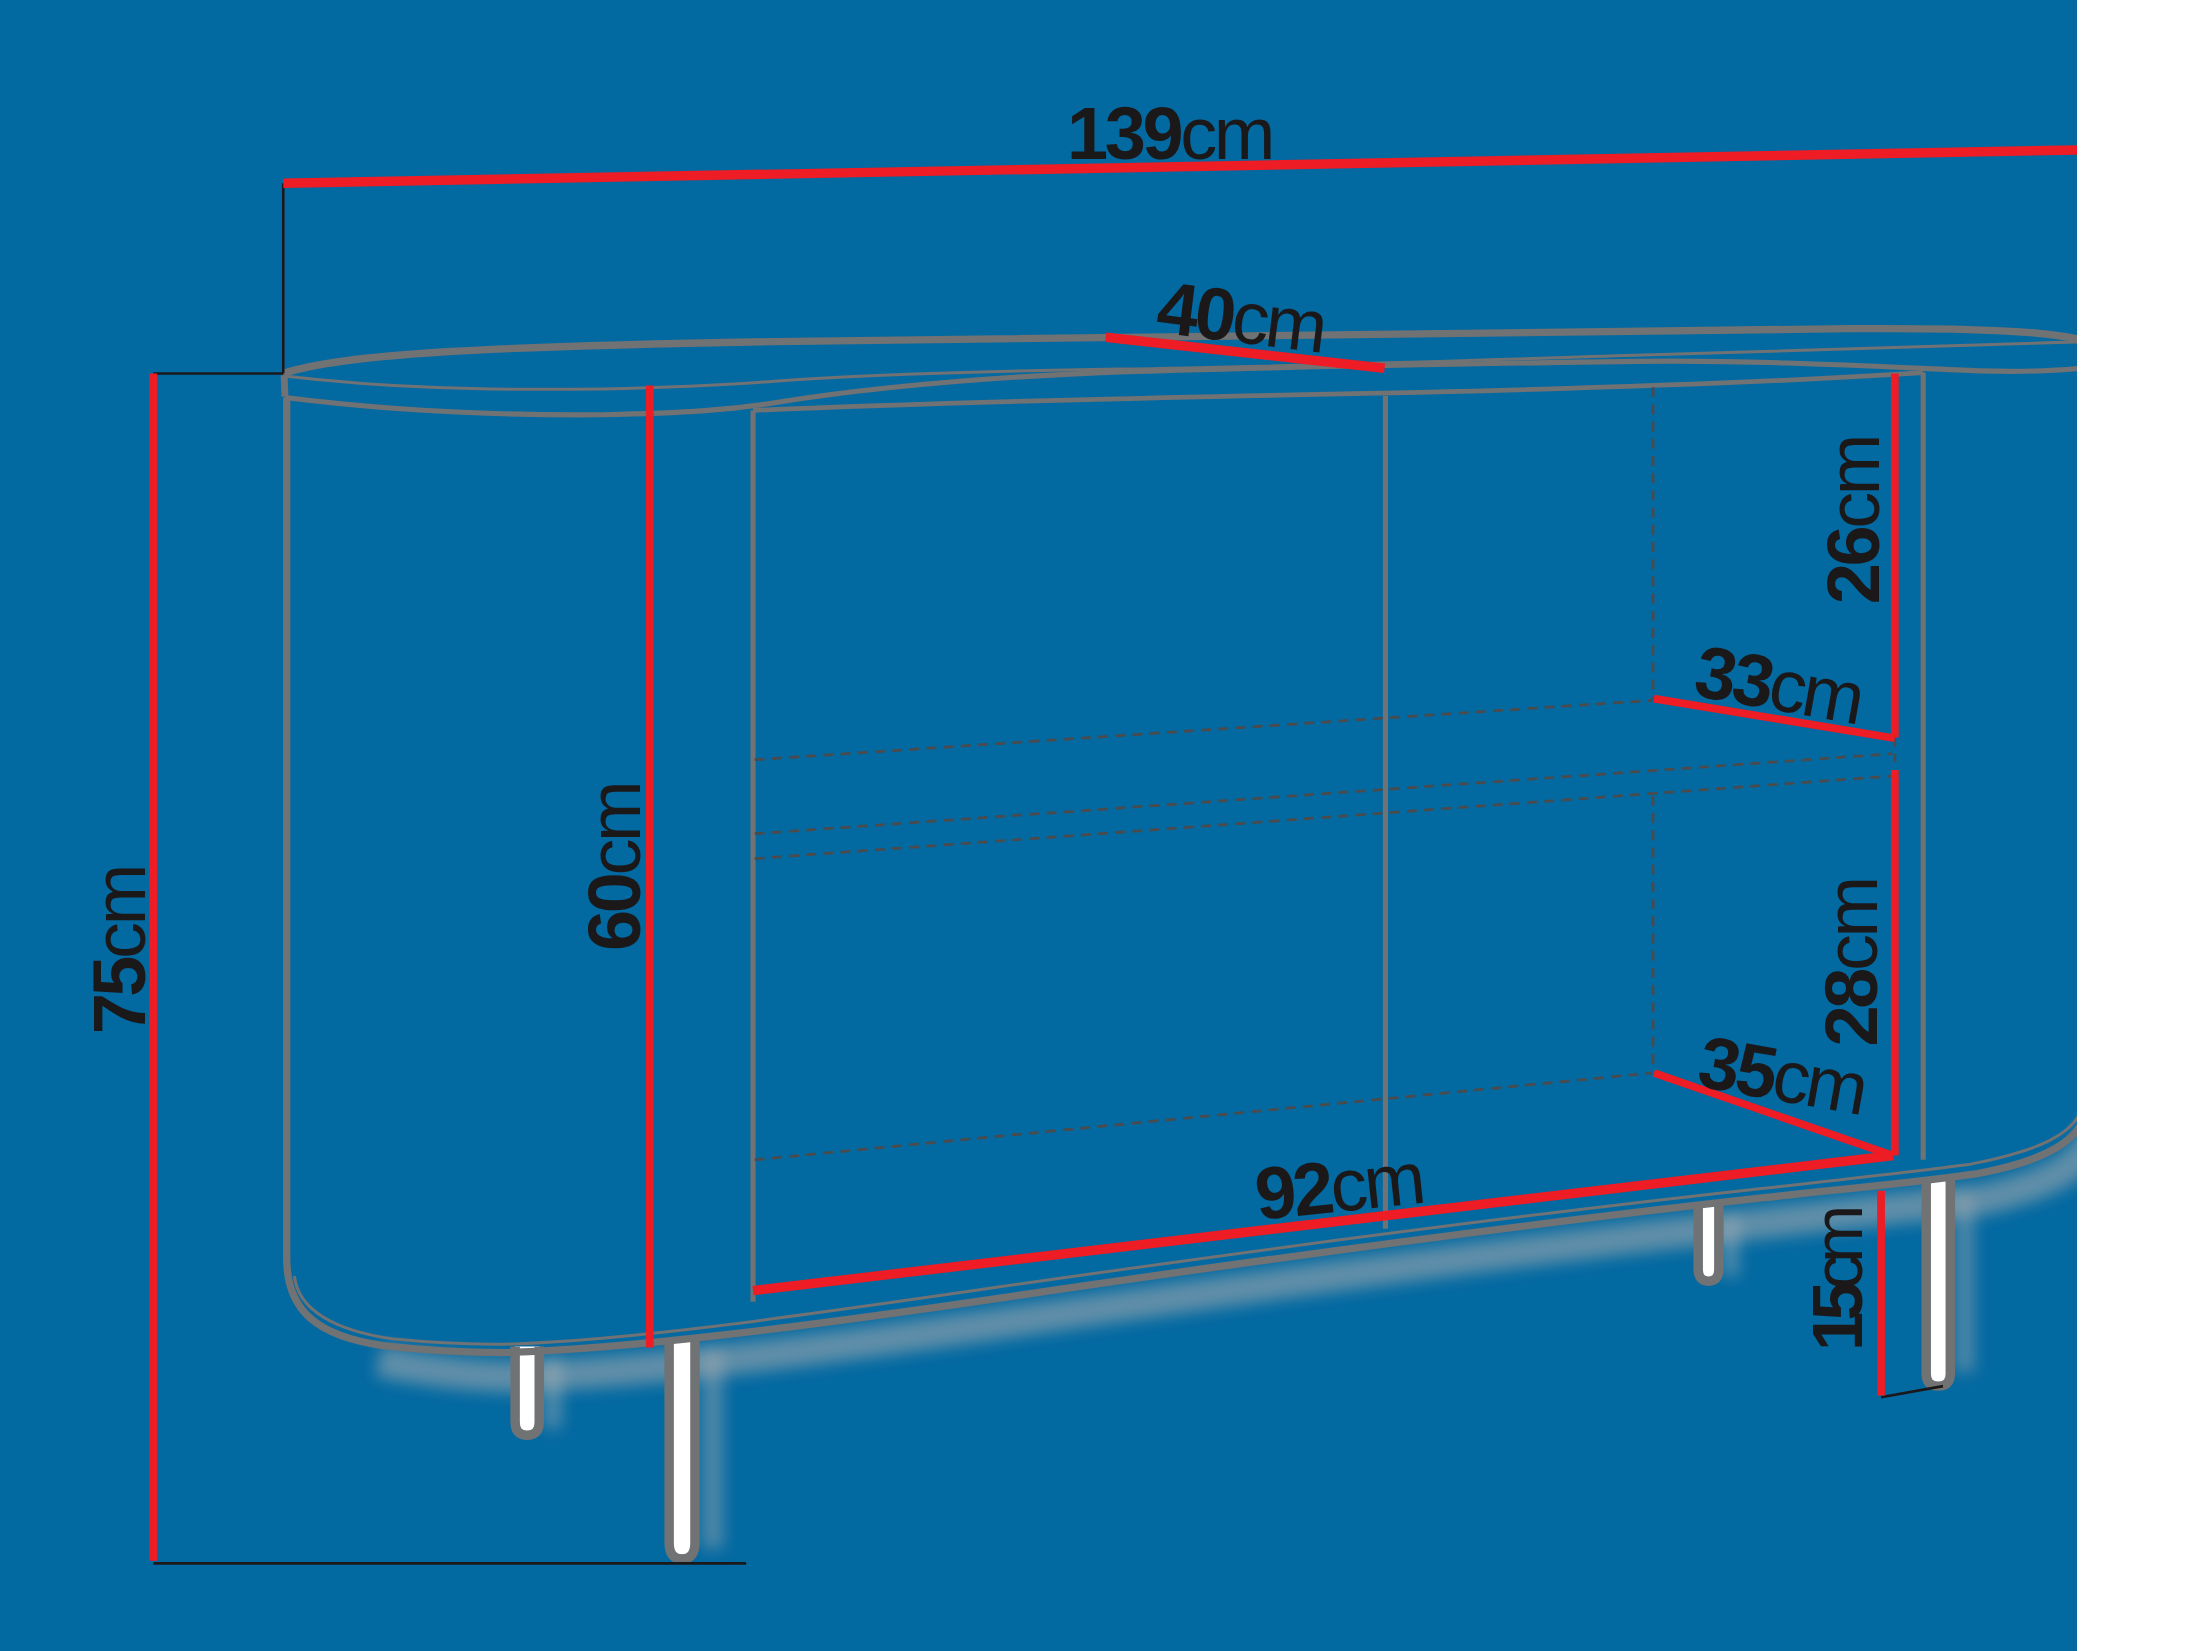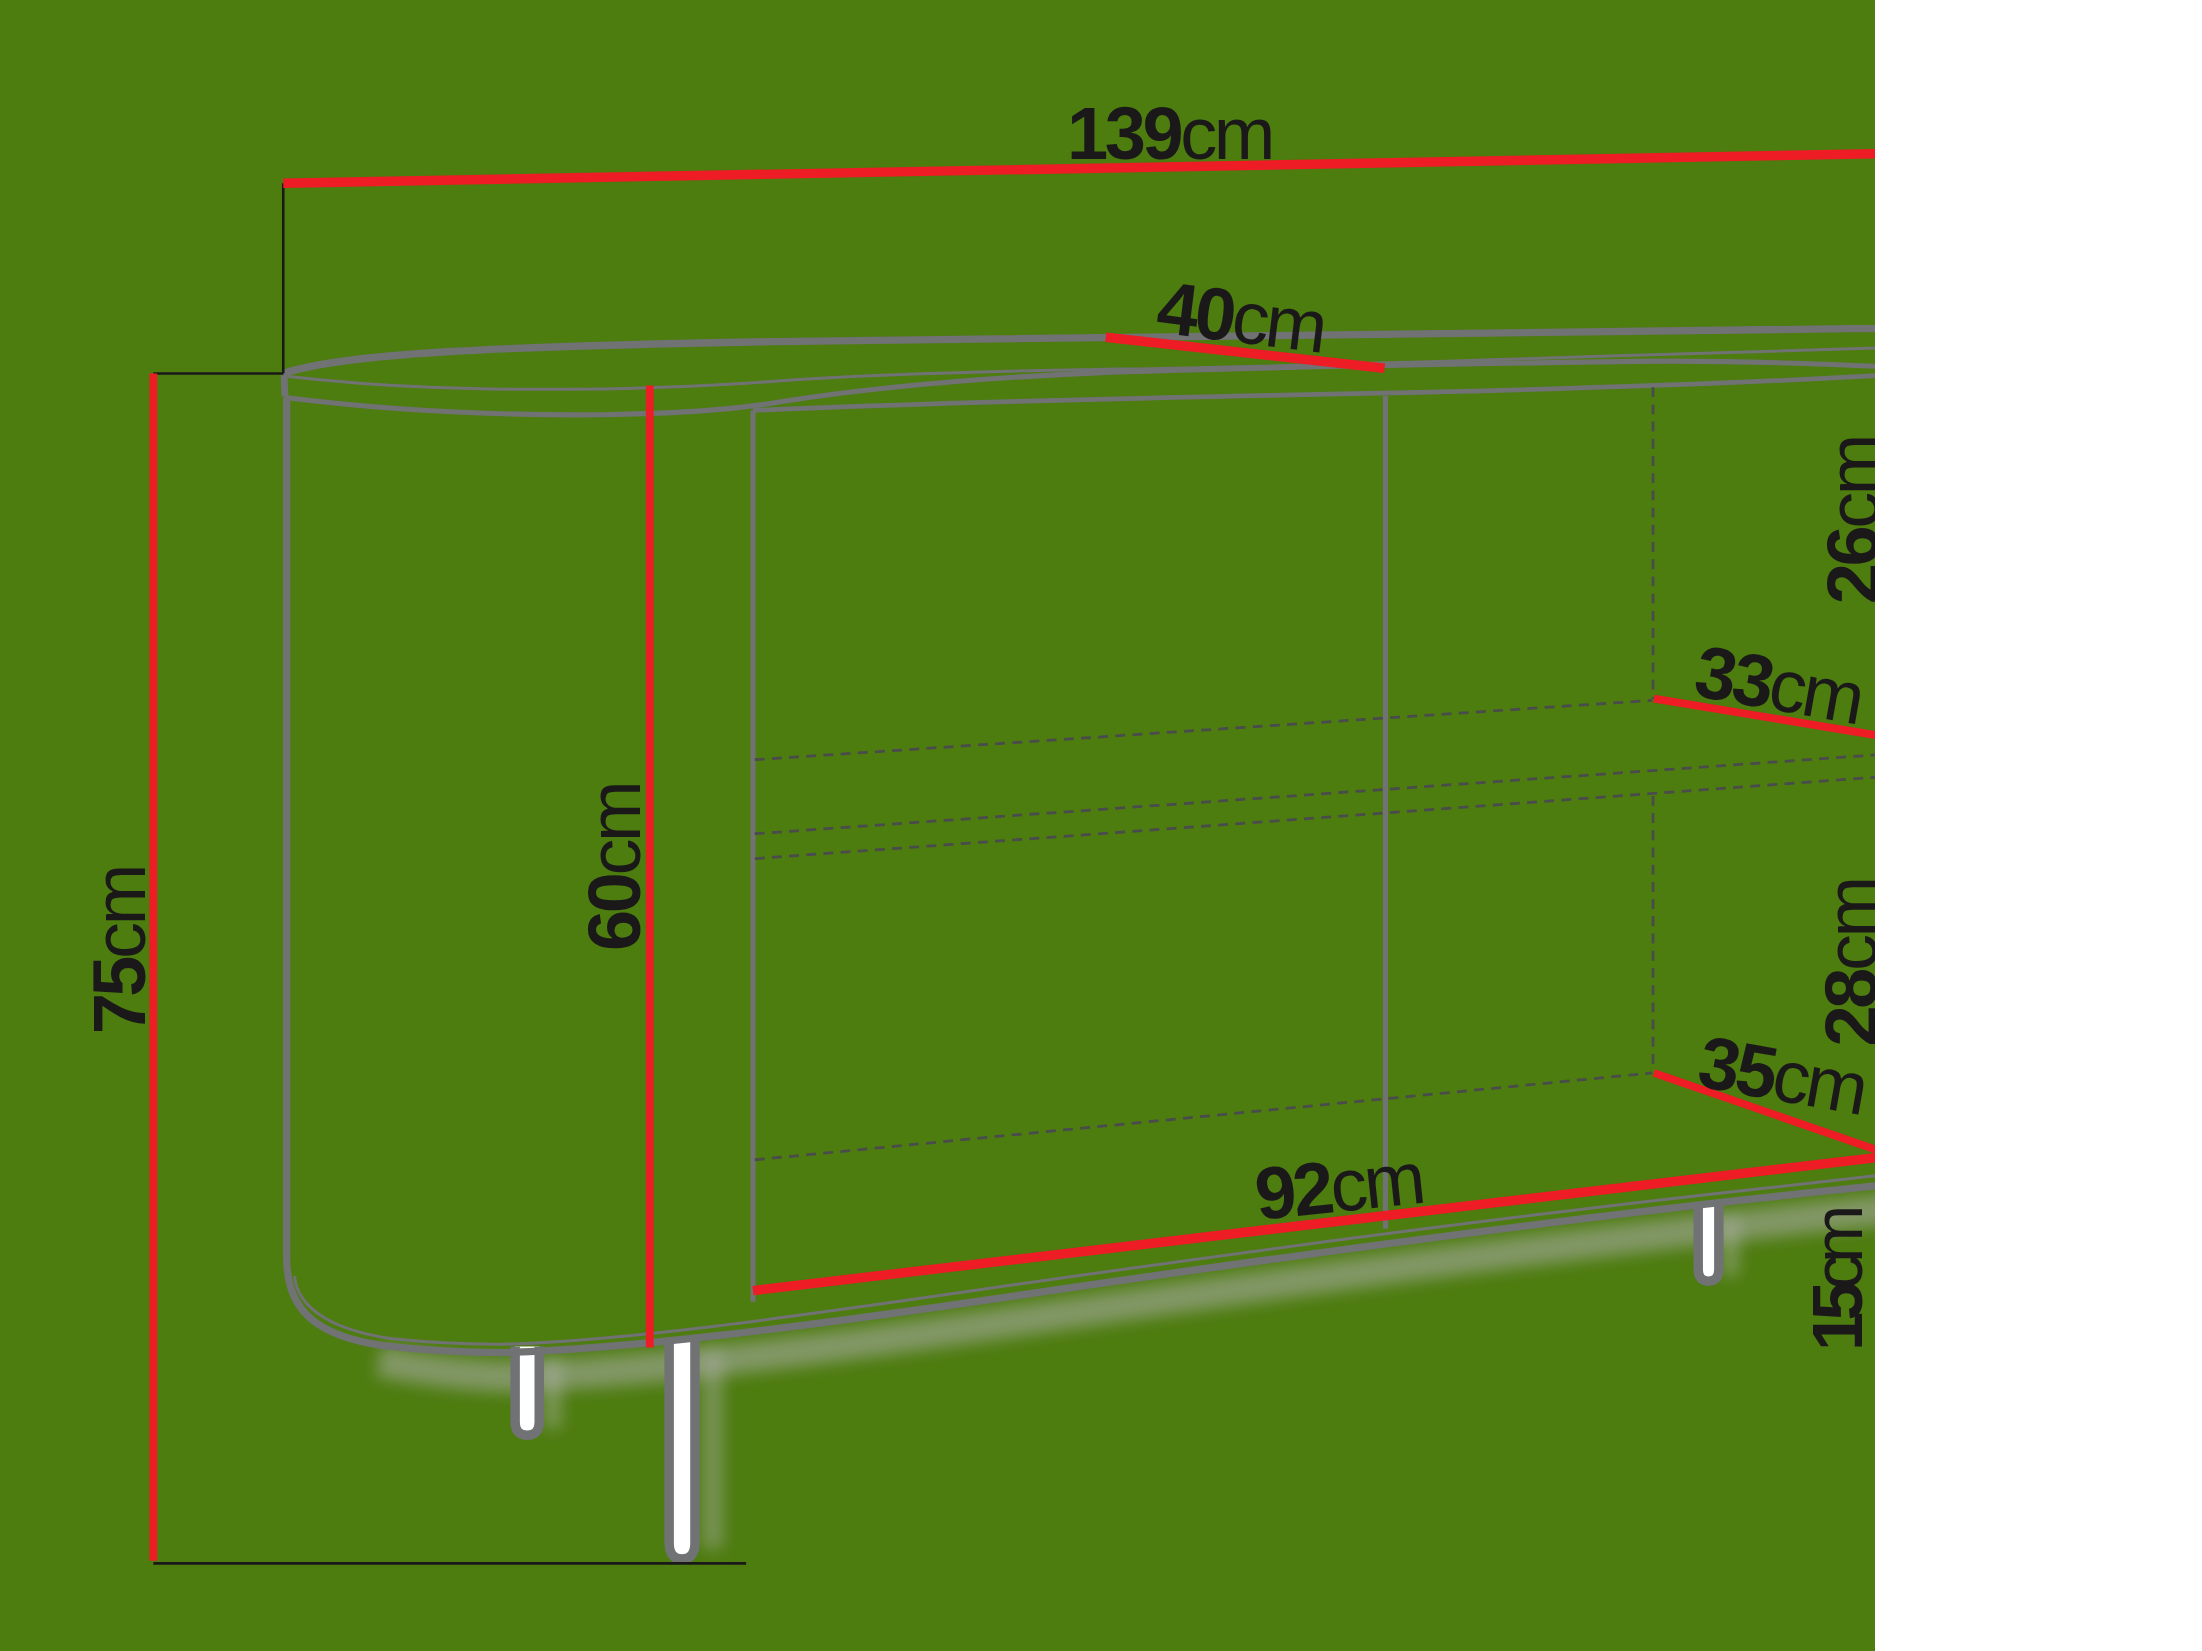--- a/index.html
+++ b/index.html
@@ -1,16 +1,16 @@
 <!DOCTYPE html>
 <html style="font-size:13.8px"><head>
 <meta charset="utf-8">
 <style>
   html,body{margin:0;padding:0;background:#ffffff;}
-  .page{width:1875px;height:1652px;position:relative;overflow:hidden;background:#4d7c0f;}
+  .page{width:2077px;height:1652px;position:relative;overflow:hidden;background:#0369a1;}
   svg{position:absolute;left:0;top:0;}
   text{font-family:"Liberation Sans", sans-serif;fill:#1b181a;letter-spacing:-4px;}
   .num{font-weight:bold;}
 </style>
 </head>
 <body>
 
 <div class="page">
 <svg width="2203" height="1652" viewBox="0 0 2560 1920">
   <defs>

